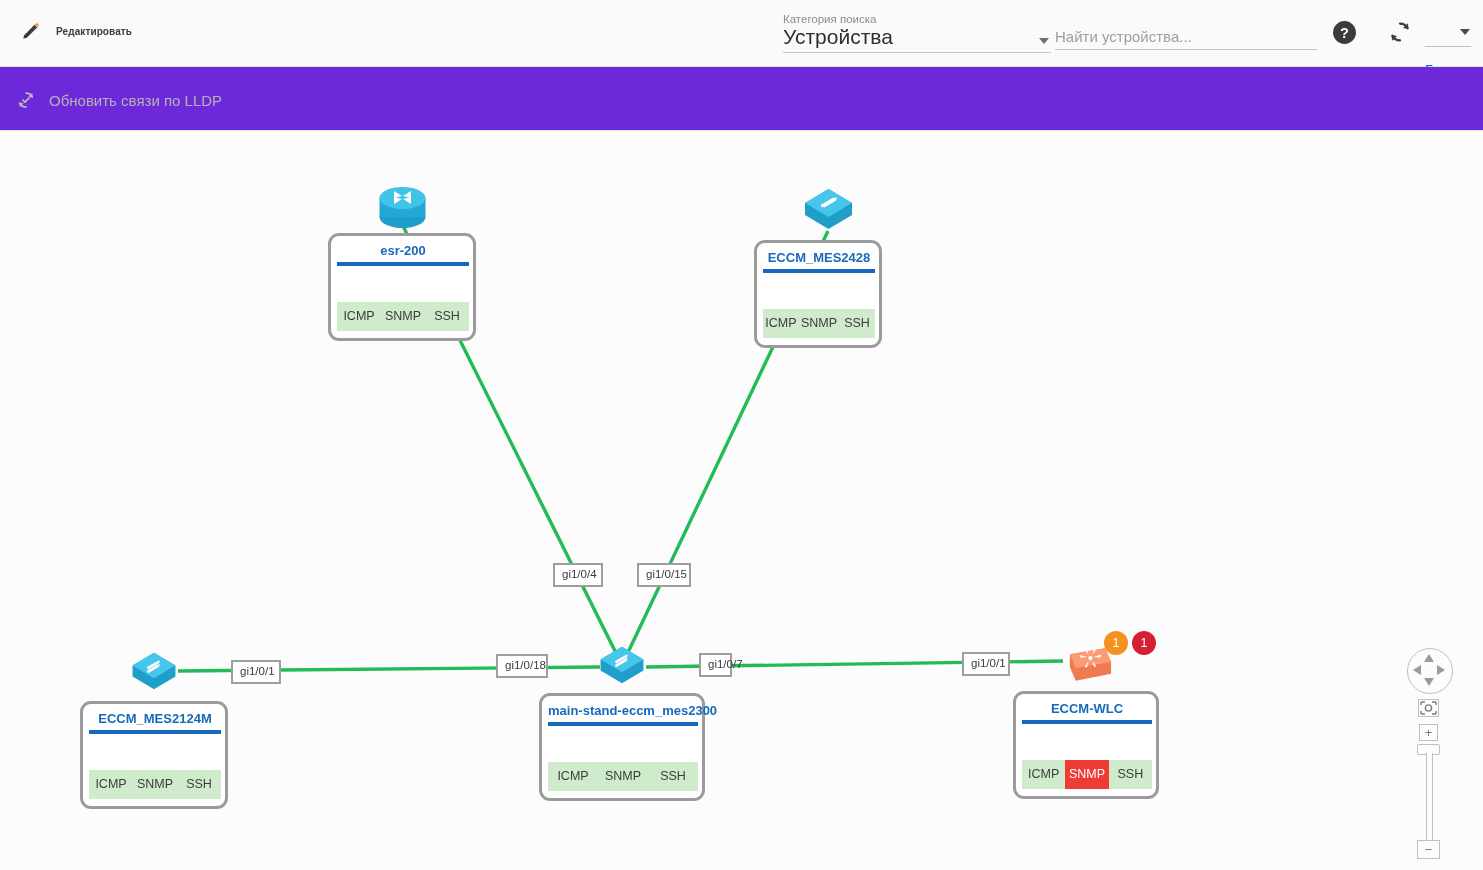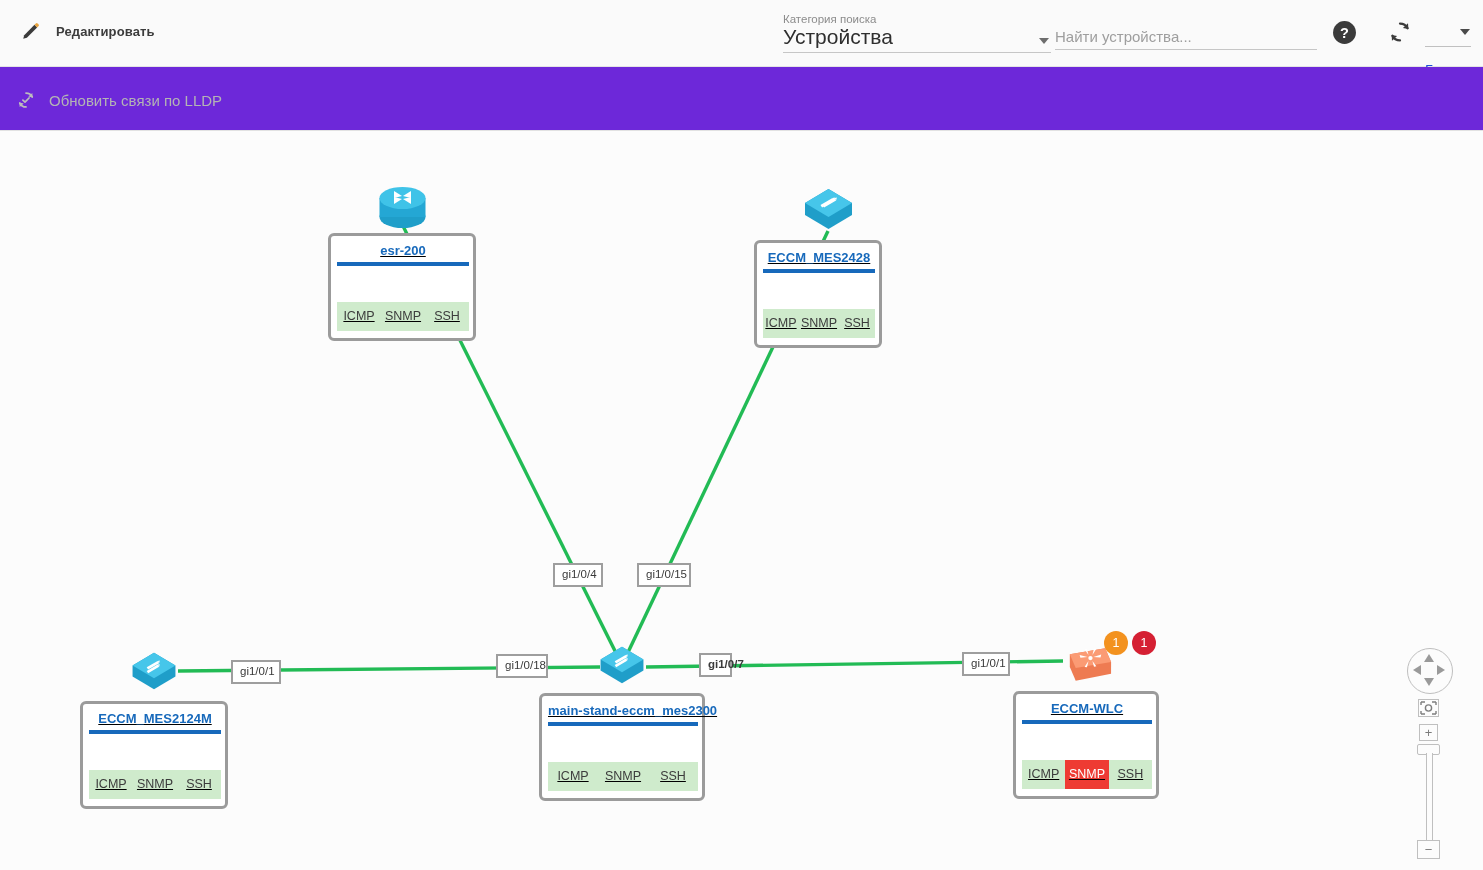--- a/index.html
+++ b/index.html
@@ -14,21 +14,21 @@
   
   .topbar{
     position:absolute;left:0;top:0;width:1483px;height:67px;
     background:#fafafa;border-bottom:1px solid #e4e4e4;
     box-sizing:border-box;
   }
   .edit-group{
     position:absolute;left:20px;top:20px;display:flex;align-items:center;gap:14px;
     cursor:pointer;
   }
-  .edit-label{font-size:13px;color:#3c3c3c;font-weight:bold;letter-spacing:.1px;}
+  .edit-label{font-size:10px;color:#3c3c3c;font-weight:bold;letter-spacing:.1px;}
   .pencil-icon{width:22px;height:22px;display:block;}
 
   .search-block{position:absolute;left:783px;top:12px;width:270px;}
   .search-cat-label{font-size:11.5px;color:#8c8c8c;line-height:14px;}
   .search-cat-row{
     position:relative;width:268px;border-bottom:1px solid #c6c6c6;
     height:26px;display:flex;align-items:flex-end;cursor:pointer;
   }
   .search-cat-value{font-size:21px;color:#2f2f2f;padding-bottom:3px;}
   .cat-caret{
@@ -80,23 +80,22 @@
     position:absolute;background:#ffffff;border:2px solid #9e9e9e;
     font-size:11.5px;color:#3a3a3a;text-align:center;
     padding:4px 22px 5px 7px;box-sizing:border-box;line-height:11px;
     white-space:nowrap;cursor:pointer;
   }
   .port.ghost{color:#c9cfc9;border-color:#b9c3b9;background:#ffffff;}
 
   
   .card{
     position:absolute;background:#ffffff;border:3px solid #9b9b9b;
-    border-radius:6px;box-sizing:border-box;padding:5px 4px 7px 6px;
+    border-radius:11px;box-sizing:border-box;padding:5px 4px 7px 6px;
     cursor:pointer;
-    text-decoration:underline;
   }
   .card-title{
     font-size:13px;color:#1769bb;text-align:center;font-weight:bold;
     padding:2px 0 4px 0;white-space:nowrap;
   }
   .card-rule{height:4px;background:#1769bb;margin:0 0 0 0;}
   .card-row{display:flex;}
   .chk{
     flex:1;text-align:center;font-size:12.5px;color:#3c3c3c;
     background:#cfebcc;padding:7px 2px 8px 2px;white-space:nowrap;margin-top:36px;
@@ -279,21 +278,21 @@
       <path d="M28.5 6 L52 20 L52 32 L28.5 46 L5 32 L5 20 Z" fill="#1f9ec9"></path>
       <path d="M28.5 6 L52 20 L28.5 34 L5 20 Z" fill="#46c6ea"></path>
       <g fill="#ffffff" transform="translate(28.5,20)">
         <path d="M-8 2 L4 -5 L5.6 -2.6 L-6.4 4.4 Z"></path>
         <path d="M4 -5 L6.4 -5.4 L5.6 -2.6 Z"></path>
         <path d="M-6 2 L6 -5 L7.6 -2.6 L-4.4 4.4 Z" transform="translate(-2,4)"></path>
         <path d="M6 -5 L8.4 -5.4 L7.6 -2.6 Z" transform="translate(-2,4)"></path>
       </g>
     </svg>
     <div class="port" style="left:496px;top:523px;width:52px;">gi1/0/18</div>
-    <div class="port" style="left:699px;top:522px;width:28px;font-weight:bold;">gi1/0/7</div>
+    <div class="port" style="left:699px;top:522px;width:28px;">gi1/0/7</div>
     <div class="card" style="left:539px;top:562px;width:166px;">
       <div class="card-title">main-stand-eccm_mes2300</div>
       <div class="card-rule"></div>
       <div class="card-row">
         <div class="chk">ICMP</div>
         <div class="chk">SNMP</div>
         <div class="chk">SSH</div>
       </div>
     </div>
 

